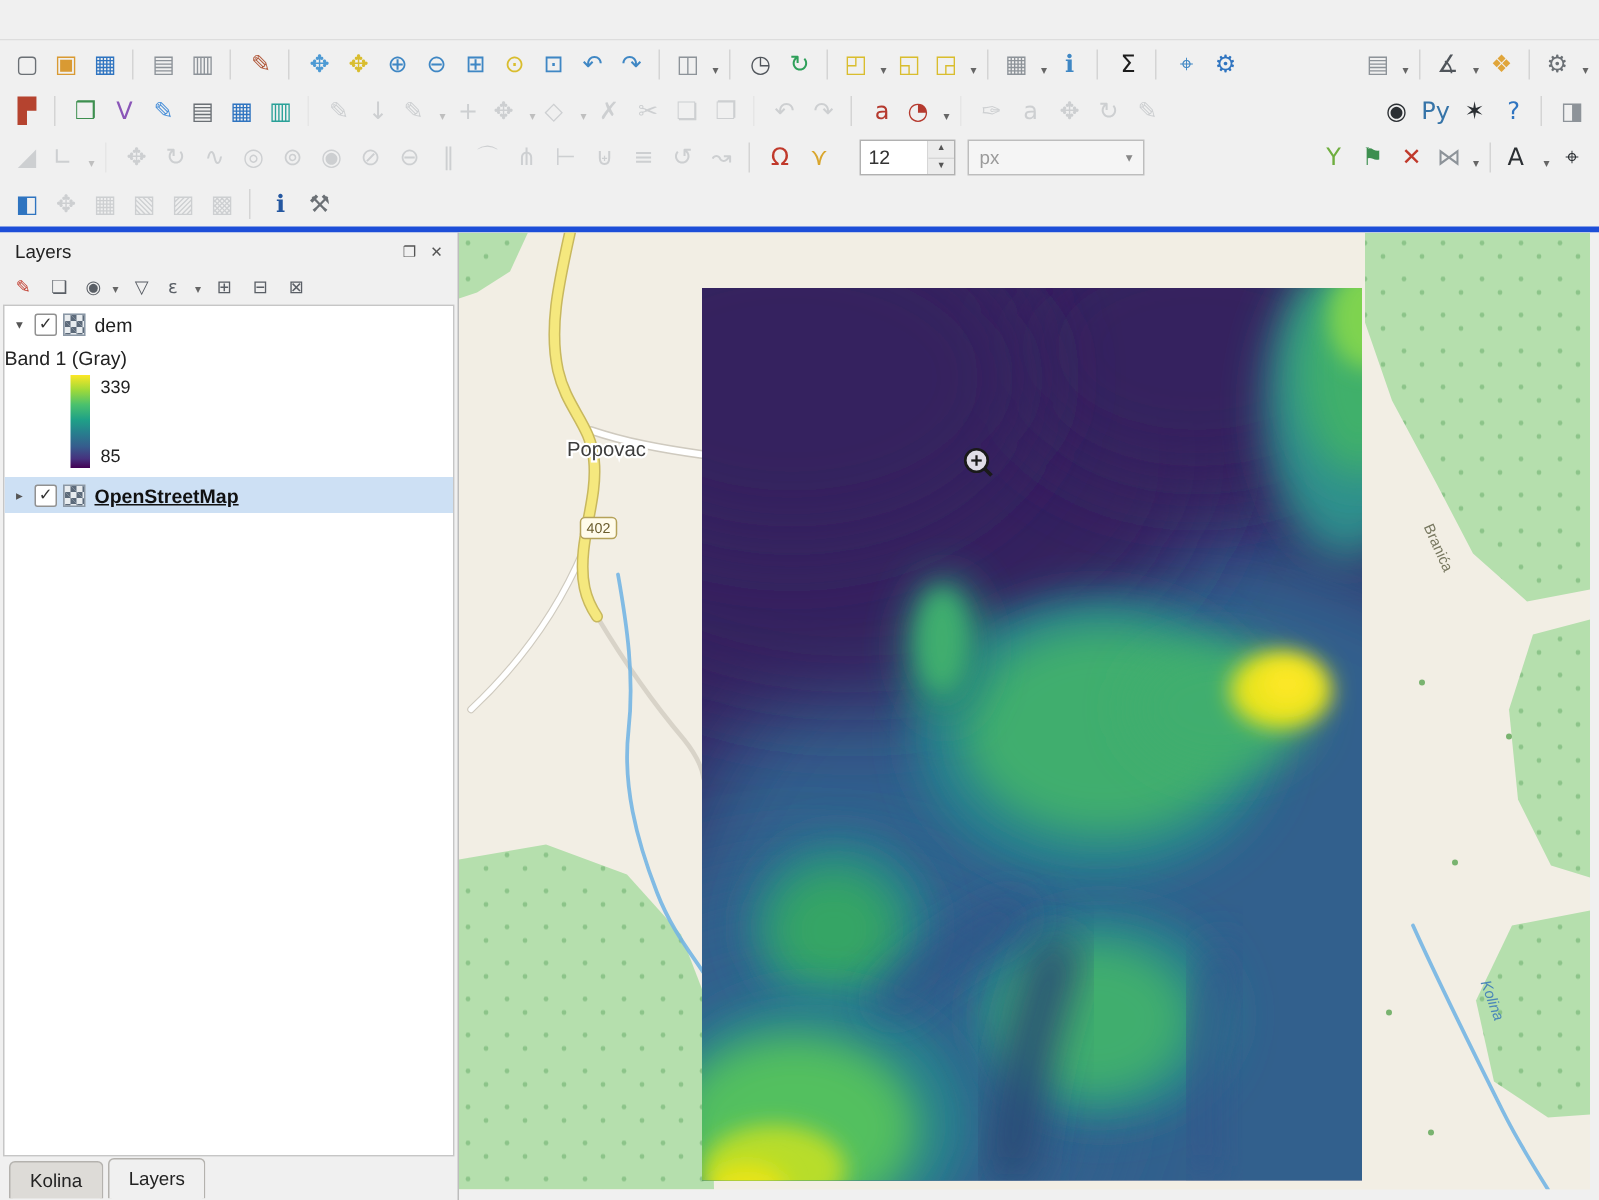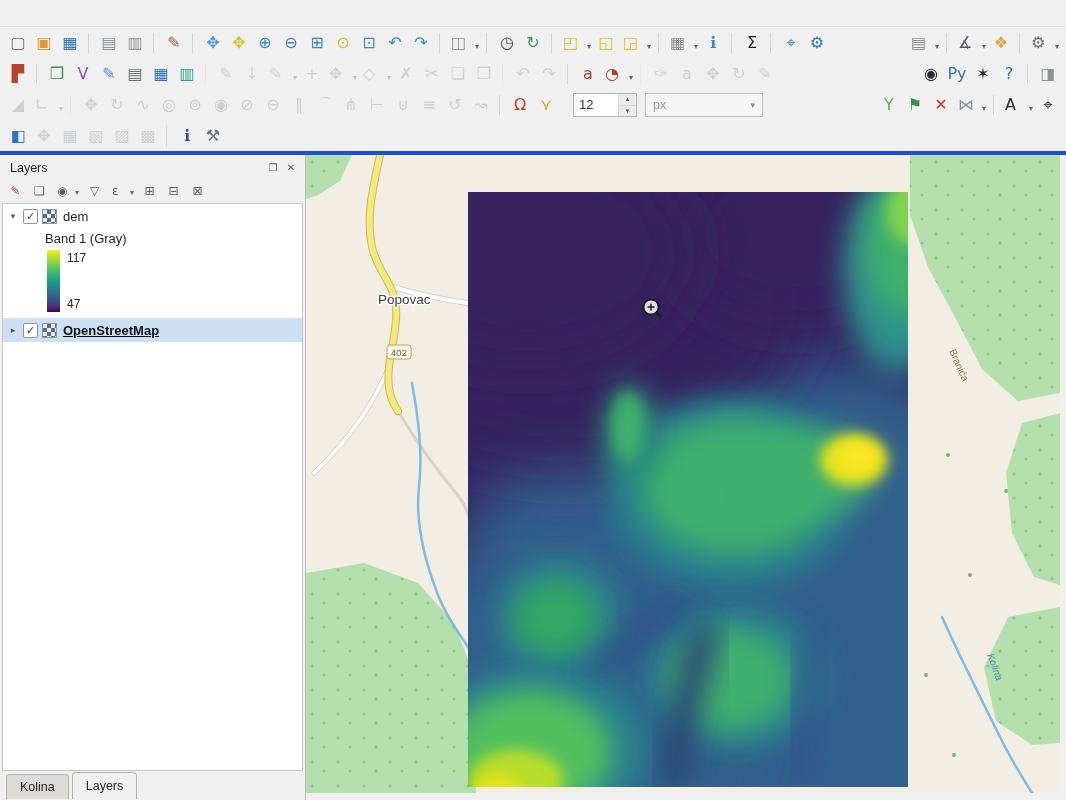--- a/index.html
+++ b/index.html
@@ -51,21 +51,21 @@
   .tree-row.selected{background:#cde0f4}
   .expander{width:12px;border:0;background:none;padding:0;font-size:9px;color:#555;cursor:default}
   .cb{width:15px;height:15px;border:1px solid #919191;border-radius:2px;background:#fff;font-size:11px;line-height:13px;
       text-align:center;color:#333;padding:0}
   .licon{width:15px;height:15px;border:1px solid #8a97a5;background-color:#e8ecef;
       background-image:linear-gradient(45deg,#5c6a7a 25%,transparent 25%,transparent 75%,#5c6a7a 75%),
                        linear-gradient(45deg,#5c6a7a 25%,transparent 25%,transparent 75%,#5c6a7a 75%);
       background-position:0 0,4px 4px;background-size:8px 8px}
   .layer-label{padding-left:2px}
   .layer-label.osm{font-weight:bold;text-decoration:underline;color:#111}
-  .band-label{padding-left:42px;height:20px;display:flex;align-items:center;color:#222}
+  .band-label{height:20px;display:flex;align-items:center;color:#222}
   .legend{display:flex;gap:7px;padding-left:44px;margin:2px 0 6px}
   .swatch{width:13px;height:62px;border:0;
       background:linear-gradient(to bottom,#fde725 0%,#a0da39 16%,#4ac16d 32%,#1fa187 48%,#277f8e 62%,#365c8d 77%,#46327e 90%,#440154 100%)}
   .legend-vals{display:flex;flex-direction:column;justify-content:space-between;font-size:12px;color:#222;padding:1px 0}
 
   .tab-bar{height:29px;display:flex;align-items:flex-end;gap:3px;padding:0 0 1px 6px}
   .tab{height:25px;padding:0 13px;border:1px solid #b4b2ae;border-bottom:0;border-radius:4px 4px 0 0;background:#dddbd7;
        font:inherit;font-size:12.5px;color:#222;cursor:default}
   .tab.active{background:#f0f0f0;height:27px}
 
@@ -471,22 +471,22 @@
           <div class="tree-row">
             <button class="expander">▾</button>
             <button class="cb">✓</button>
             <span class="licon"></span>
             <span class="layer-label">dem</span>
           </div>
           <div class="band-label">Band 1 (Gray)</div>
           <div class="legend">
             <div class="swatch"></div>
             <div class="legend-vals">
-              <span>117</span>
-              <span>47</span>
+              <span>339</span>
+              <span>85</span>
             </div>
           </div>
 
           <div class="tree-row selected">
             <button class="expander">▸</button>
             <button class="cb">✓</button>
             <span class="licon"></span>
             <span class="layer-label osm">OpenStreetMap</span>
           </div>
         </div>

